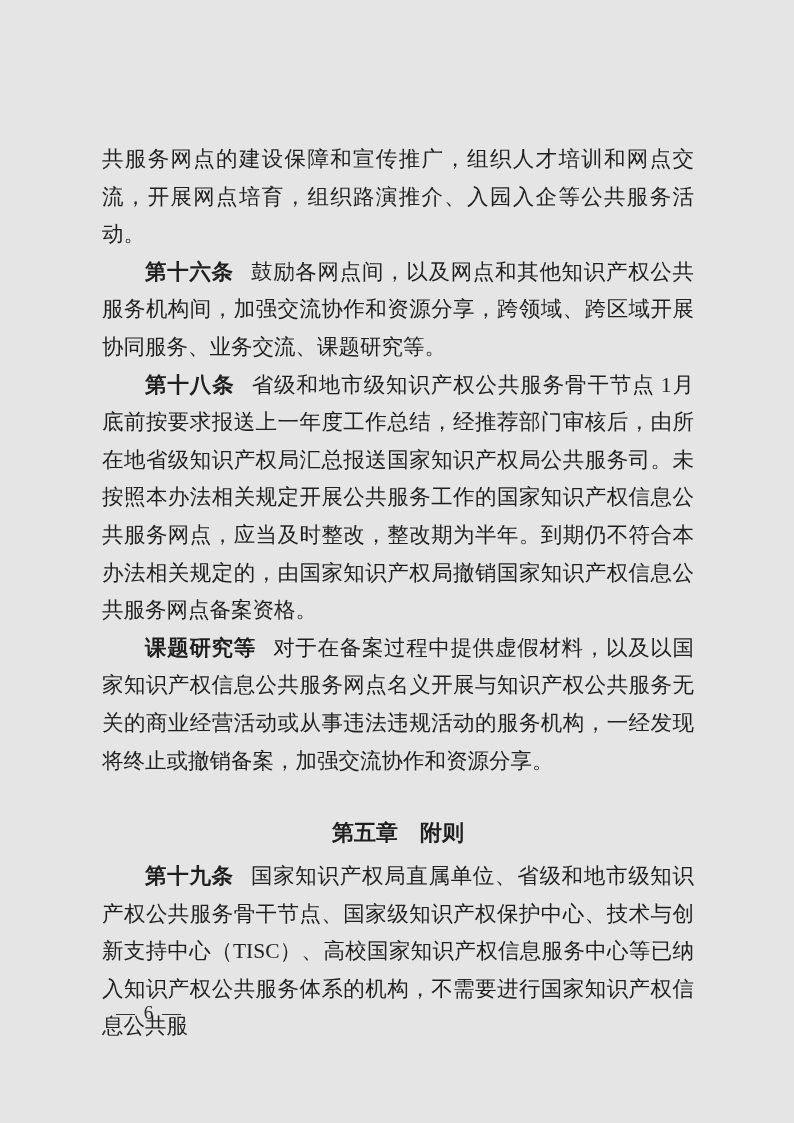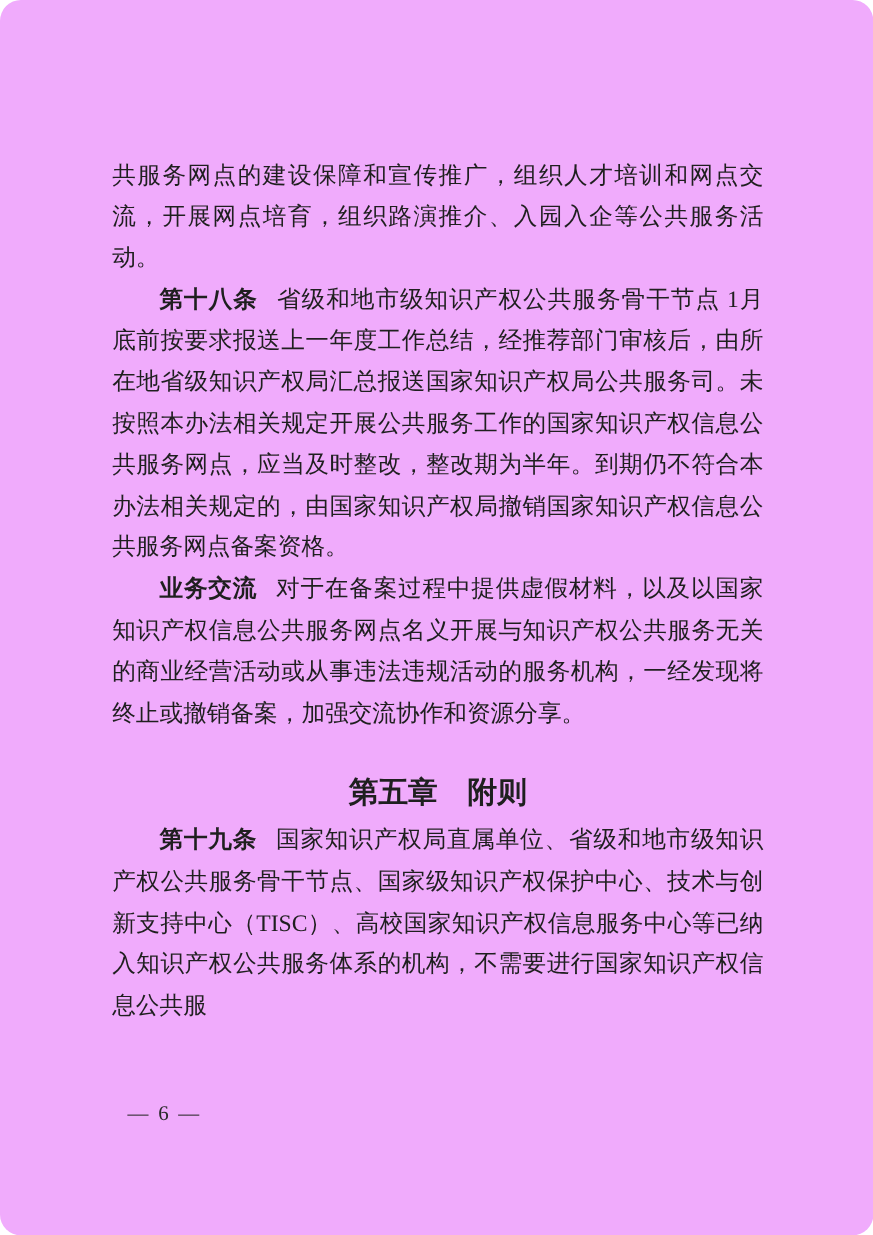--- a/index.html
+++ b/index.html
@@ -10,22 +10,21 @@
     width: 794px;
     height: 1123px;
     background: #ffffff;
     position: relative;
     overflow: hidden;
     font-family: "Liberation Serif", "DejaVu Serif", serif;
   }
   .page {
     position: absolute;
     inset: 0;
-    background: #f0abfc;
-    border-radius: 19px;
+    background: #e5e5e5;
   }
   .content {
     position: absolute;
     left: 102px;
     top: 141px;
     width: 592px;
     color: #1f1f1f;
     font-size: 21.5px;
     line-height: 37.6px;
     text-align: justify;
@@ -42,21 +41,21 @@
     font-family: "Liberation Sans", "DejaVu Sans", sans-serif;
     font-weight: bold;
     margin-right: 0.8em;
   }
   .chapter {
     margin: 33px 0 5px 0;
     text-indent: 0;
     text-align: center;
     font-family: "Liberation Sans", "DejaVu Sans", sans-serif;
     font-weight: bold;
-    font-size: 27px;
+    font-size: 22px;
     line-height: 40px;
     color: #1f1f1f;
   }
   .footer {
     position: absolute;
     left: 116px;
     top: 1002px;
     font-size: 19px;
     letter-spacing: 2px;
     color: #2a2a2a;
@@ -64,27 +63,30 @@
 </style>
 </head>
 <body>
 
 <div class="page">
 
   <div class="content">
 
     <p class="para continuation">共服务网点的建设保障和宣传推广，组织人才培训和网点交流，开展网点培育，组织路演推介、入园入企等公共服务活动。</p>
 
+    <p class="para">
+      <b class="article-num">第十六条</b><span>鼓励各网点间，以及网点和其他知识产权公共服务机构间，加强交流协作和资源分享，跨领域、跨区域开展协同服务、业务交流、课题研究等。</span>
+    </p>
 
     <p class="para">
       <b class="article-num">第十八条</b><span>省级和地市级知识产权公共服务骨干节点 1月底前按要求报送上一年度工作总结，经推荐部门审核后，由所在地省级知识产权局汇总报送国家知识产权局公共服务司。未按照本办法相关规定开展公共服务工作的国家知识产权信息公共服务网点，应当及时整改，整改期为半年。到期仍不符合本办法相关规定的，由国家知识产权局撤销国家知识产权信息公共服务网点备案资格。</span>
     </p>
 
     <p class="para">
-      <b class="article-num">业务交流</b><span>对于在备案过程中提供虚假材料，以及以国家知识产权信息公共服务网点名义开展与知识产权公共服务无关的商业经营活动或从事违法违规活动的服务机构，一经发现将终止或撤销备案，加强交流协作和资源分享。</span>
+      <b class="article-num">课题研究等</b><span>对于在备案过程中提供虚假材料，以及以国家知识产权信息公共服务网点名义开展与知识产权公共服务无关的商业经营活动或从事违法违规活动的服务机构，一经发现将终止或撤销备案，加强交流协作和资源分享。</span>
     </p>
 
     <h2 class="chapter">第五章　附则</h2>
 
     <p class="para">
       <b class="article-num">第十九条</b><span>国家知识产权局直属单位、省级和地市级知识产权公共服务骨干节点、国家级知识产权保护中心、技术与创新支持中心（TISC）、高校国家知识产权信息服务中心等已纳入知识产权公共服务体系的机构，不需要进行国家知识产权信息公共服</span>
     </p>
 
   </div>
 

